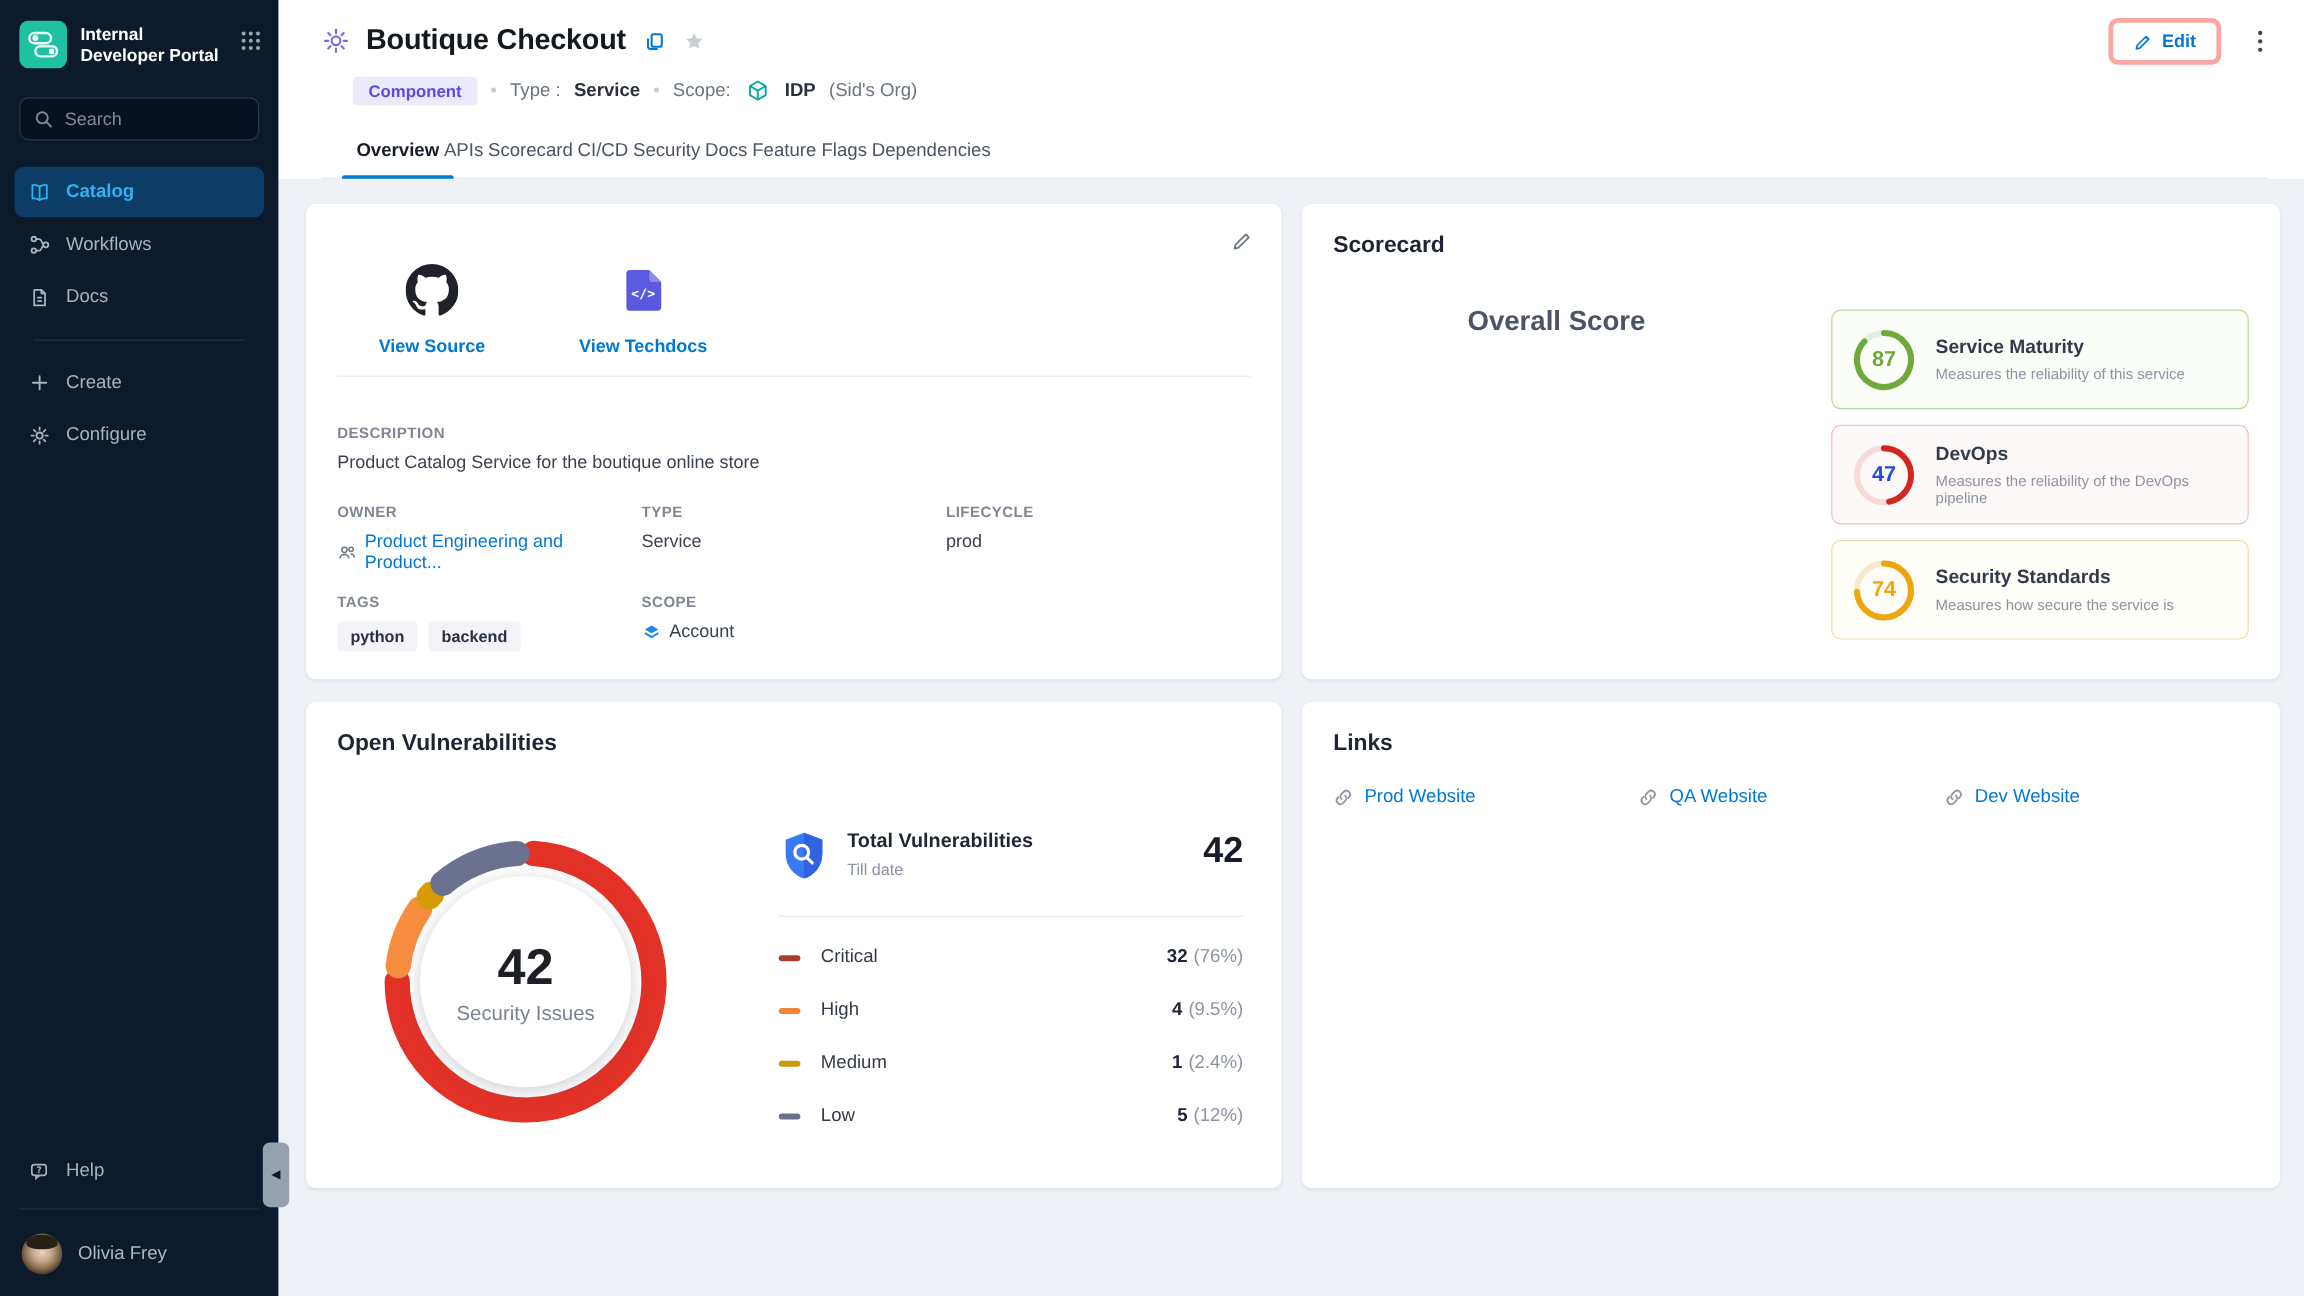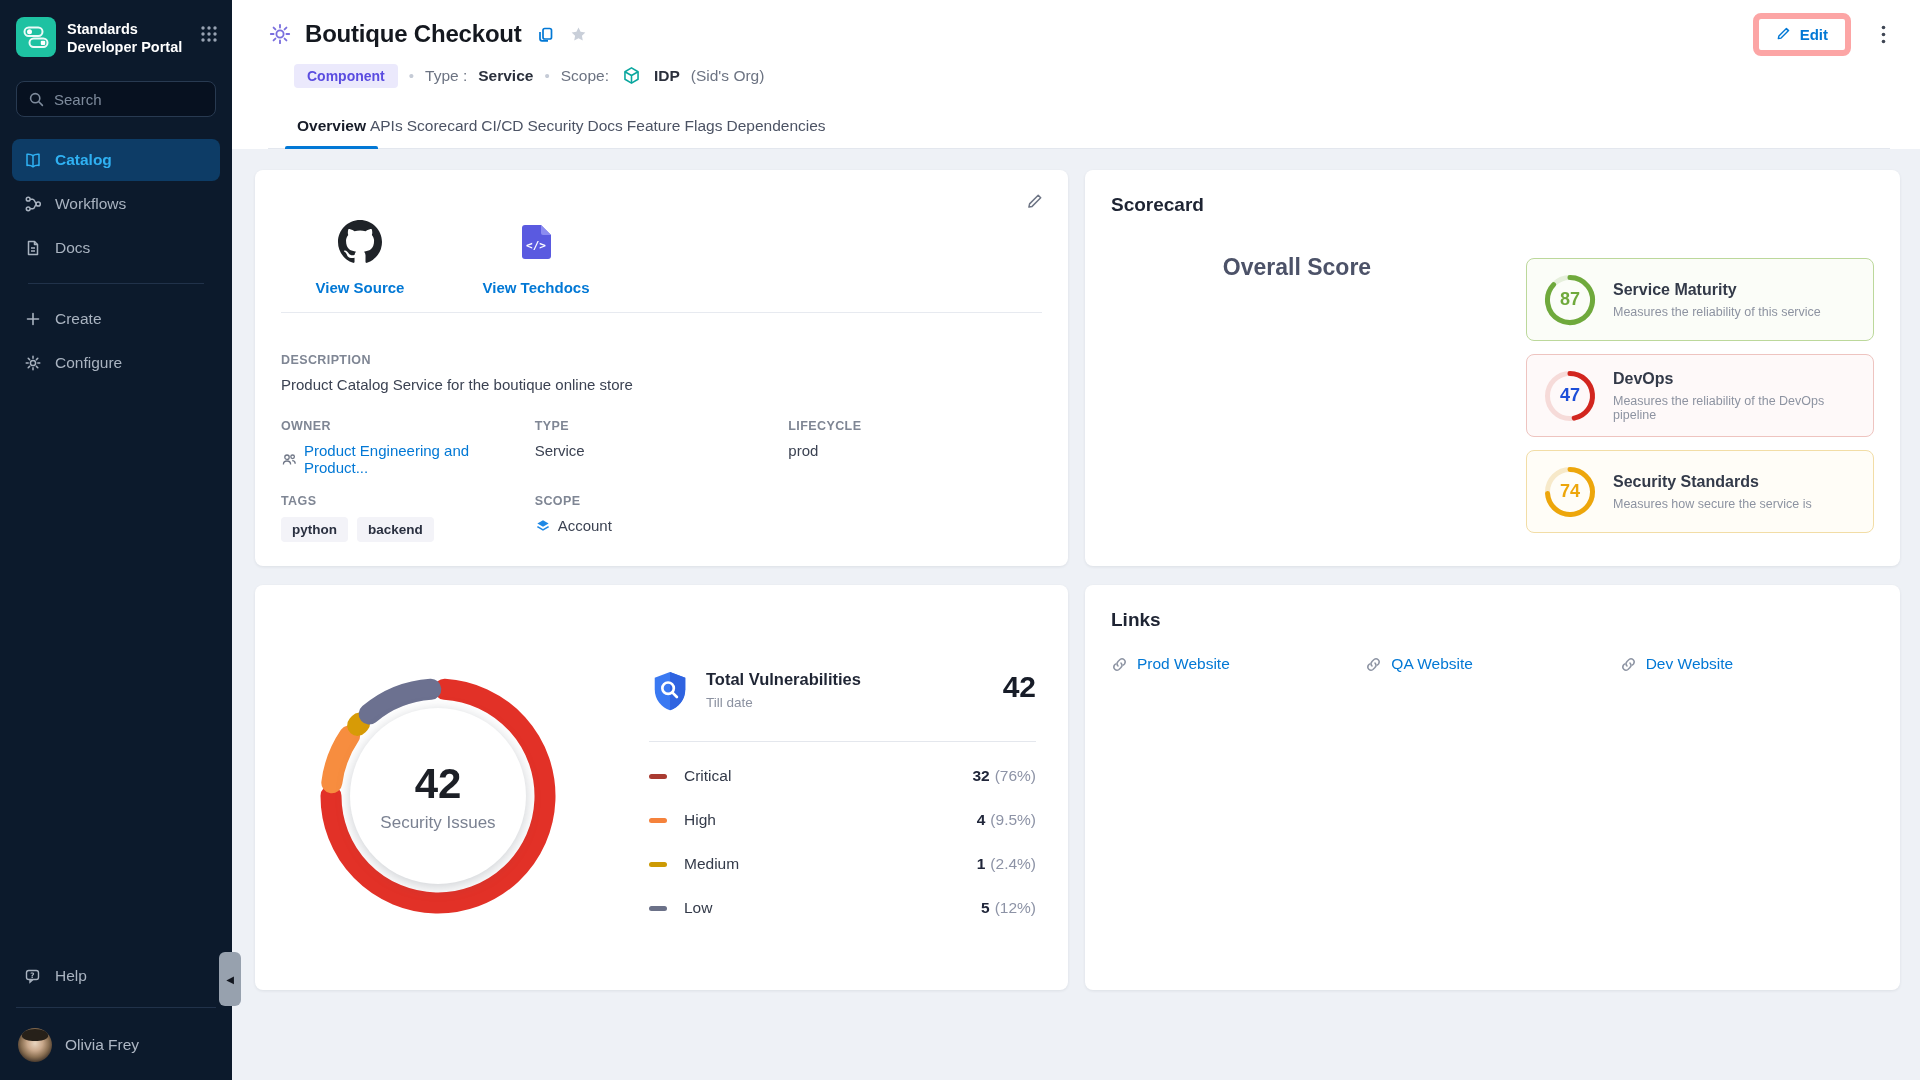--- a/index.html
+++ b/index.html
@@ -29,21 +29,21 @@
   .avatar::before { content:""; position:absolute; left:4px; right:4px; top:1px; height:12px; border-radius:50% 50% 40% 40%; background:#262019; }
   .collapse-handle { position:absolute; right:-9px; top:952px; width:22px; height:54px; background:#97a1ae; border-radius:6px; display:flex; align-items:center; justify-content:center; cursor:pointer; color:#12161f; font-size:10px; }
 
   
   .main { flex:1; display:flex; flex-direction:column; min-width:0; }
   .topbar { background:#fff; padding:16px 30px 0 36px; }
   .t-row1 { display:flex; align-items:center; height:36px; }
   .page-title { font-size:24px; font-weight:700; color:#14181f; margin-left:13px; letter-spacing:-.2px; }
   .t-icon { margin-left:14px; cursor:pointer; display:flex; }
   .spacer { flex:1; }
-  .edit-btn { display:flex; gap:9px; align-items:flex-start; border:6px solid #fca5a5; color:#0278d5; border-radius:8px; padding:7px 17px; font-size:15px; font-weight:600; background:#fff; cursor:pointer; }
+  .edit-btn { display:flex; gap:9px; align-items:flex-end; border:4px solid #fca5a5; color:#0278d5; border-radius:8px; padding:7px 17px; font-size:15px; font-weight:600; background:#fff; cursor:pointer; }
   .kebab { margin-left:26px; cursor:pointer; padding:4px; display:flex; }
   .t-row2 { display:flex; align-items:center; gap:11px; margin:10px 0 0 26px; height:27px; }
   .badge-component { background:#ebe9fc; color:#5a4ce0; font-size:14px; font-weight:600; border-radius:4px; padding:4px 13px; cursor:pointer; }
   .dot-sep { color:#c5cbd6; font-size:15px; }
   .meta-label { color:#6c7382; font-size:15.5px; }
   .meta-value { color:#2b303c; font-size:15.5px; font-weight:600; }
   .meta-org { color:#6c7382; font-size:15.5px; }
   .scope-ic { display:flex; margin:0 2px; }
   .tabs { display:flex; margin-top:17px; padding-left:27px; border-bottom:1px solid #e3e7ee; }
   .tab { padding:11px 2px 13px; font-size:15.5px; color:#4c5364; position:relative; cursor:pointer; white-space:nowrap; }
@@ -117,21 +117,21 @@
       <div class="logo">
         <svg width="40" height="40" viewBox="0 0 40 40">
           <rect width="40" height="40" rx="8" fill="#1ec2a2"></rect>
           <rect x="8.5" y="10.5" width="18" height="8.5" rx="4.2" fill="none" stroke="#ffffff" stroke-width="2" opacity="0.92"></rect>
           <circle cx="13.5" cy="14.7" r="2.5" fill="#ffffff"></circle>
           <rect x="13.5" y="21.5" width="18" height="8.5" rx="4.2" fill="none" stroke="#ffffff" stroke-width="2" opacity="0.92"></rect>
           <rect x="24.8" y="23.7" width="4.4" height="4.2" rx="1" fill="#ffffff"></rect>
         </svg>
       </div>
       <div class="brand">
-        <span>Standards</span><br>
+        <span>Internal</span><br>
         <span>Developer Portal</span>
       </div>
       <div class="grid-btn">
         <svg width="18" height="18" viewBox="0 0 18 18" fill="#99a3b3">
           <circle cx="3" cy="3" r="1.7"></circle>
             <circle cx="9" cy="3" r="1.7"></circle>
             <circle cx="15" cy="3" r="1.7"></circle>
           <circle cx="3" cy="9" r="1.7"></circle>
             <circle cx="9" cy="9" r="1.7"></circle>
             <circle cx="15" cy="9" r="1.7"></circle>
@@ -421,20 +421,21 @@
               <div>
                 <div class="sc-info-title">Security Standards</div>
                 <div class="sc-info-desc">Measures how secure the service is</div>
               </div>
             </div>
           </div>
         </div>
       </section>
 
       <section class="card">
+        <h2 class="card-title">Open Vulnerabilities</h2>
         <div class="vuln-body">
           <div class="vuln-donut-wrap">
             <svg id="vuln-donut" width="260" height="260" viewBox="0 0 260 260">
                 <path d="M 136.53 23.20 A 107 107 0 1 1 23.00 129.81" fill="none" stroke="#e23127" stroke-width="21" stroke-linecap="round"></path>
                 <path d="M 23.82 116.77 A 107 107 0 0 1 41.61 69.70" fill="none" stroke="#f78d3f" stroke-width="21" stroke-linecap="round"></path>
                 <path d="M 49.61 59.38 A 107 107 0 0 1 51.67 57.11" fill="none" stroke="#d79b06" stroke-width="21" stroke-linecap="round"></path>
                 <path d="M 61.14 48.11 A 107 107 0 0 1 122.80 23.24" fill="none" stroke="#6c7190" stroke-width="21" stroke-linecap="round"></path>
                 <circle cx="130" cy="130" r="88" fill="#ffffff" class="donut-hole"></circle>
               </svg>
             <div class="vuln-center">

